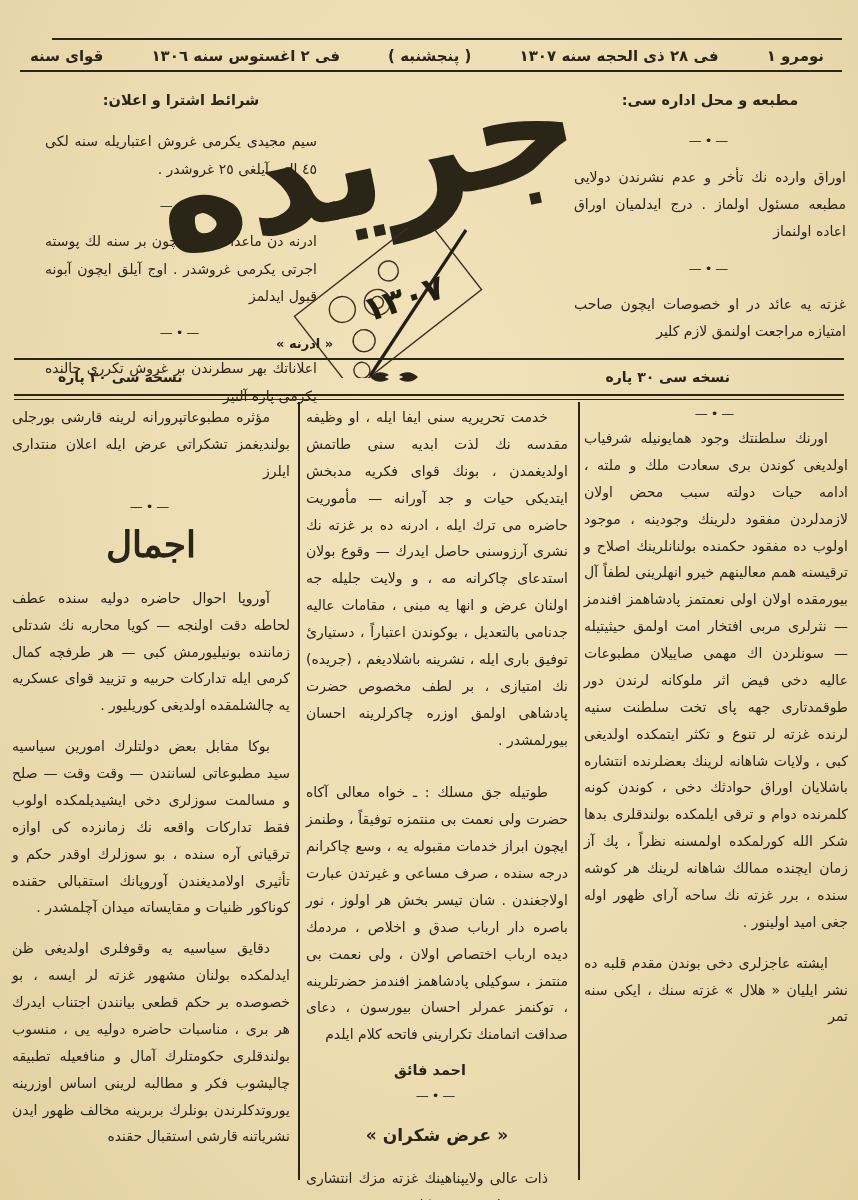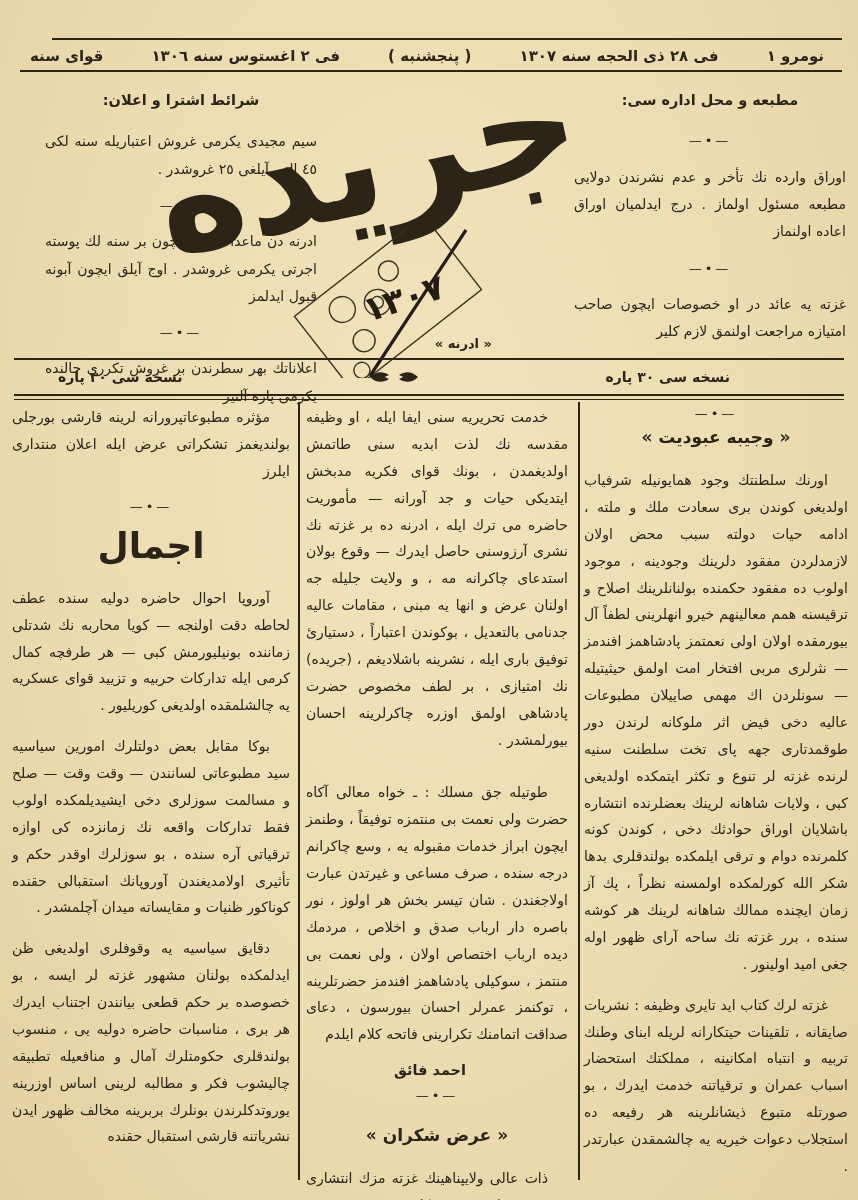--- a/index.html
+++ b/index.html
@@ -24,39 +24,39 @@
     position:absolute;top:40px;left:252px;width:330px;height:250px;
     font-size:148px;font-weight:bold;line-height:1.5;text-align:center;
     transform:rotate(-12deg);user-select:none;
   }
   .stamp-svg{position:absolute;top:228px;left:268px;}
   .stamp-year{
     position:absolute;top:278px;left:362px;font-size:34px;font-weight:bold;
     transform:rotate(-18deg);letter-spacing:4px;color:#231d12;
   }
   .cartouche{
-    position:absolute;top:336px;left:292px;width:200px;text-align:right;
+    position:absolute;top:336px;left:276px;width:200px;text-align:left;
     font-size:13px;font-weight:bold;letter-spacing:1px;
   }
   .band-row{
     position:absolute;top:363px;left:16px;right:16px;height:28px;
     display:flex;align-items:center;font-size:14px;font-weight:bold;
   }
   .band-price-r{margin-right:112px;}
   .band-price-l{margin-left:42px;}
   .band-center{margin:0 auto;display:flex;align-items:center;gap:6px;font-size:15px;}
   .colR{position:absolute;top:404px;right:10px;width:264px;}
   .colM{position:absolute;top:404px;left:306px;width:262px;}
   .colL{position:absolute;top:404px;left:12px;width:278px;}
   p.body{
     font-size:14px;line-height:1.92;margin:0 0 14px;
     text-align:justify;text-align-last:right;text-indent:20px;
   }
   .art-title{text-align:center;font-size:17px;font-weight:bold;margin:6px 0 20px;text-indent:0;}
-  .headline-big{text-align:center;font-size:36px;font-weight:bold;margin:4px 0 18px;line-height:1.2;}
+  .headline-big{text-align:center;font-size:36px;font-weight:bold;margin:4px 0 18px;line-height:1.2;font-family:Liberation Serif, serif;}
   .signature{font-size:14.5px;font-weight:bold;margin:0 0 8px;text-align:left;padding-left:88px;}
   .vrule{position:absolute;top:402px;width:1.5px;height:778px;background:#2b2518;}
 </style>
 </head>
 <body>
 
 <div class="page">
 
   <div class="rule" style="top:38px;left:52px;right:16px;height:2px;"></div>
   <div class="hdr-row">
@@ -116,23 +116,21 @@
     <span class="band-price-l">نسخه سى ٣٠ پاره</span>
   </div>
   <div class="rule" style="top:394px;left:14px;right:14px;height:2px;"></div>
   <div class="rule" style="top:399px;left:14px;right:14px;height:1px;"></div>
 
   <div class="vrule" style="left:298px;"></div>
   <div class="vrule" style="left:578px;"></div>
 
   <div class="colR">
     <span class="mini-divider" style="margin:2px 0 4px;">—•—</span>
-    <div class="art-title">« وجيبه عبوديت »</div>
     <p class="body">اورنك سلطنتك وجود همايونيله شرفياب اولديغى كوندن برى سعادت ملك و ملته ، ادامه حيات دولته سبب محض اولان لازمدلردن مفقود دلرينك وجودينه ، موجود اولوب ده مفقود حكمنده بولنانلرينك اصلاح و ترقيسنه همم معالينهم خيرو انهلرينى لطفاً آل بيورمقده اولان اولى نعمتمز پادشاهمز افندمز — نثرلرى مربى افتخار امت اولمق حيثيتيله — سونلردن اك مهمى صاييلان مطبوعات عاليه دخى فيض اثر ملوكانه لرندن دور طوقمدتارى جهه پاى تخت سلطنت سنيه لرنده غزته لر تنوع و تكثر ايتمكده اولديغى كبى ، ولايات شاهانه لرينك بعضلرنده انتشاره باشلايان اوراق حوادثك دخى ، كوندن كونه كلمرنده دوام و ترقى ايلمكده بولندقلرى بدها شكر الله كورلمكده اولمسنه نظراً ، پك آز زمان ايچنده ممالك شاهانه لرينك هر كوشه سنده ، برر غزته نك ساحه آراى ظهور اوله جغى اميد اولينور .</p>
-    <p class="body">غزته لرك كتاب ايد تايرى وظيفه : نشريات صايقانه ، تلقينات حيتكارانه لريله ابناى وطنك تربيه و انتباه امكانينه ، مملكتك استحضار اسباب عمران و ترقياتنه خدمت ايدرك ، بو صورتله متبوع ذيشانلرينه هر رفيعه ده استجلاب دعوات خيريه يه چالشمقدن عبارتدر .</p>
     <p class="body">ايشته عاجزلرى دخى بوندن مقدم قلبه ده نشر ايليان « هلال » غزته سنك ، ايكى سنه تمر</p>
   </div>
 
   <div class="colM">
     <p class="body">خدمت تحريريه سنى ايفا ايله ، او وظيفه مقدسه نك لذت ابديه سنى طاتمش اولديغمدن ، بونك قواى فكريه مدبخش ايتديكى حيات و جد آورانه — مأموريت حاضره مى ترك ايله ، ادرنه ده بر غزته نك نشرى آرزوسنى حاصل ايدرك — وقوع بولان استدعاى چاكرانه مه ، و ولايت جليله جه اولنان عرض و انها يه مبنى ، مقامات عاليه جدنامى بالتعديل ، بوكوندن اعتباراً ، دستيارئ توفيق بارى ايله ، نشرينه باشلاديغم ، (جريده) نك امتيازى ، بر لطف مخصوص حضرت پادشاهى اولمق اوزره چاكرلرينه احسان بيورلمشدر .</p>
     <p class="body" style="margin-top:26px;">طوتيله جق مسلك : ـ خواه معالى آكاه حضرت ولى نعمت بى منتمزه توفيقاً ، وطنمز ايچون ابراز خدمات مقبوله يه ، وسع چاكرانم درجه سنده ، صرف مساعى و غيرتدن عبارت اولاجغندن . شان تيسر بخش هر اولوز ، نور باصره دار ارباب صدق و اخلاص ، مردمك ديده ارباب اختصاص اولان ، ولى نعمت بى منتمز ، سوكيلى پادشاهمز افندمز حضرتلرينه ، توكنمز عمرلر احسان بيورسون ، دعاى صداقت اتمامنك تكرارينى فاتحه كلام ايلدم</p>
     <div class="signature">احمد فائق</div>
     <span class="mini-divider">—•—</span>
     <div class="art-title" style="margin-top:22px;">« عرض شكران »</div>
     <p class="body">ذات عالى ولايپناهينك غزته مزك انتشارى حقنده معطوف بيورديكلرى همم بديده و وساطت</p>

